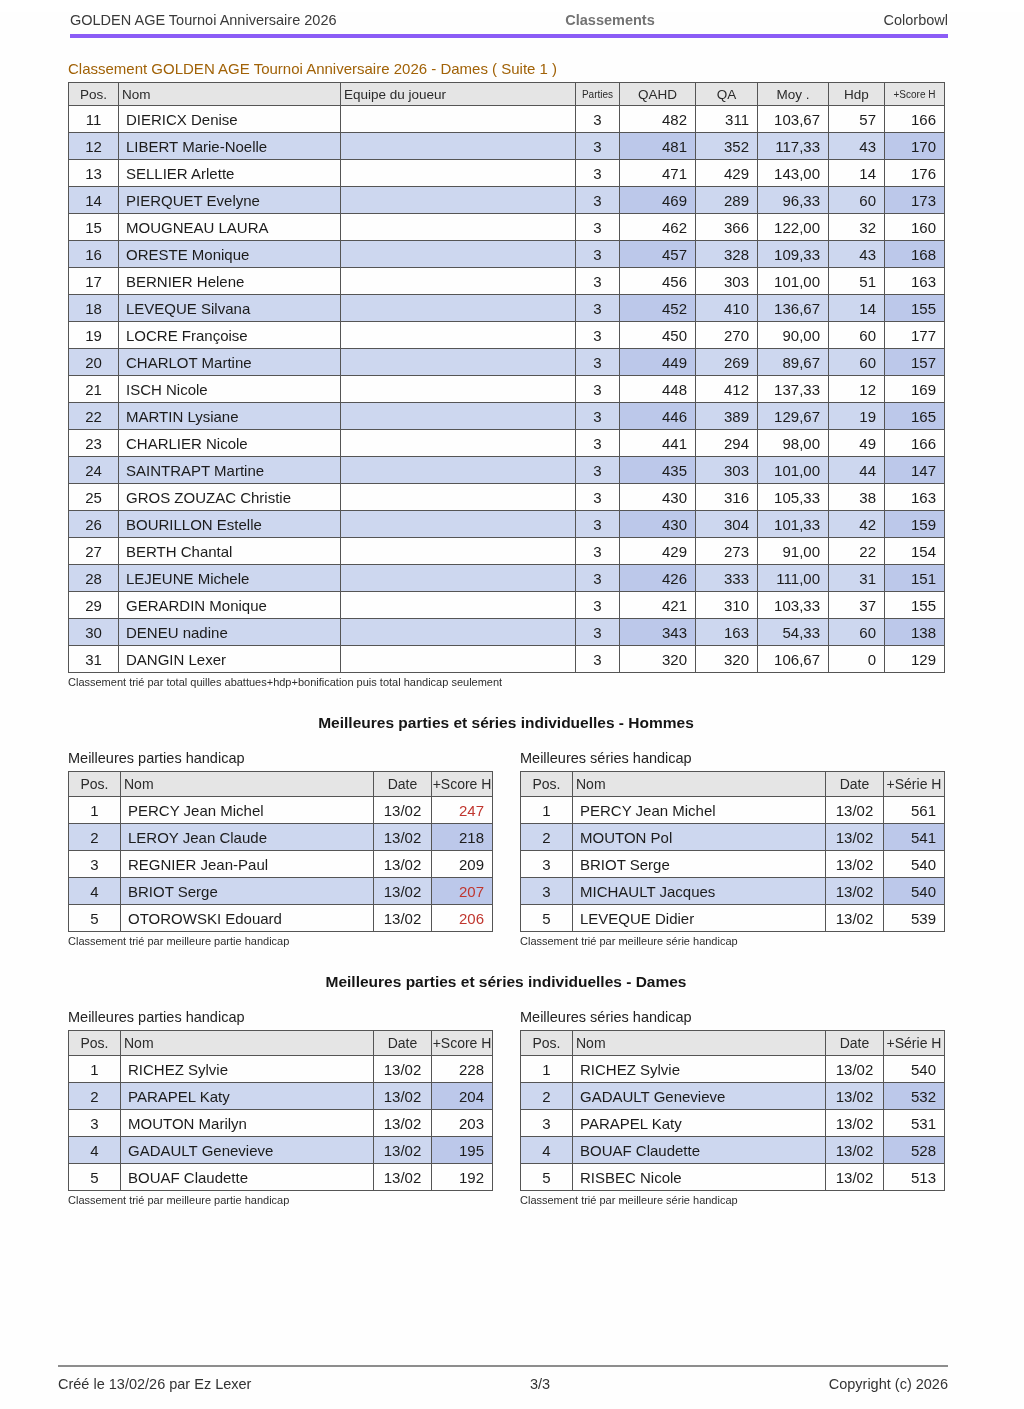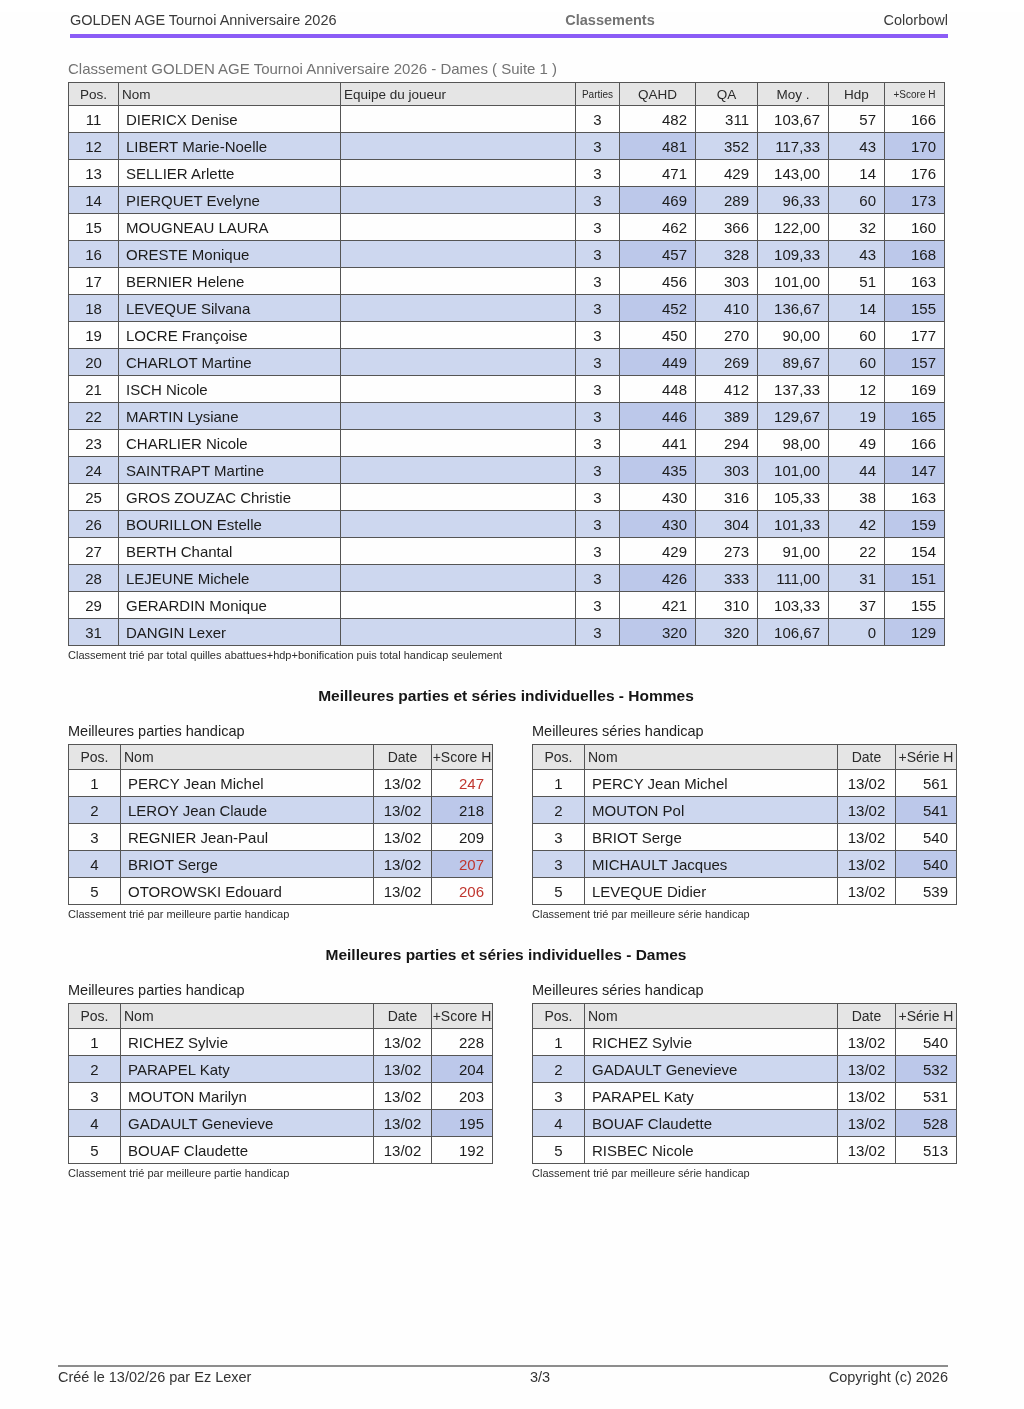--- a/index.html
+++ b/index.html
@@ -18,21 +18,21 @@
     margin:12px 76px 0 70px;
     display:flex; justify-content:space-between; align-items:baseline;
     font-size:14.5px; color:#3a3a3a;
     border-bottom:4px solid #8b5cf6;
     padding-bottom:6px;
   }
   .page-header .hc { color:#737373;font-weight:bold; }
 
   .doc-title {
     margin:22px 0 5px 68px;
-    font-size:15px; color:#737373;
+    font-size:15px; color:#a16207;
   }
 
   table { border-collapse:collapse; table-layout:fixed; }
   th, td {
     border:1px solid var(--bd);
     overflow:hidden; white-space:nowrap;
     font-weight:normal;
   }
   thead th { height:23px; font-size:13.5px; color:#2b2b2b; background:#e5e5e5; }
   th.small { font-size:10px; }
@@ -52,32 +52,32 @@
     font-size:11px; color:#2e2e2e;
     margin:3px 0 0 68px;
   }
 
   .section-title {
     width:876px; margin:26px 0 0 68px;
     text-align:center; font-weight:bold; font-size:15.5px; color:#151515;
   }
   .two-col {
     margin:18px 0 0 68px; width:878px;
-    display:flex; gap:40px; align-items:flex-start;
+    display:flex; gap:28px; align-items:flex-start;
   }
   .subtable-block { width:424px; }
   .subtable-title { font-size:14.5px; color:#222; margin-bottom:5px; }
   .subtable { width:424px; }
   .subtable thead th { height:25px; font-size:14px; }
   .sub-note { font-size:11px; color:#2e2e2e; margin-top:3px; }
 
   .page-footer {
     position:absolute; top:1353px; left:58px; width:890px;
     border-top:2px solid #8d8d8d;
-    padding-top:2px;
+    padding-top:9px;
     display:flex; justify-content:space-between; align-items:baseline;
     font-size:14.5px; color:#333;text-align:right;
   }
 </style>
 </head>
 <body>
 
 <div class="page">
 
   <div class="page-header">
@@ -315,20 +315,31 @@
         <tr>
           <td class="ctr">29</td>
           <td class="name">GERARDIN Monique</td>
           <td class="name"></td>
           <td class="ctr">3</td>
           <td class="num shade">421</td>
           <td class="num">310</td>
           <td class="num">103,33</td>
           <td class="num">37</td>
           <td class="num shade">155</td>
+        </tr>
+        <tr>
+          <td class="ctr">30</td>
+          <td class="name">DENEU nadine</td>
+          <td class="name"></td>
+          <td class="ctr">3</td>
+          <td class="num shade">343</td>
+          <td class="num">163</td>
+          <td class="num">54,33</td>
+          <td class="num">60</td>
+          <td class="num shade">138</td>
         </tr>
         <tr>
           <td class="ctr">31</td>
           <td class="name">DANGIN Lexer</td>
           <td class="name"></td>
           <td class="ctr">3</td>
           <td class="num shade">320</td>
           <td class="num">320</td>
           <td class="num">106,67</td>
           <td class="num">0</td>

